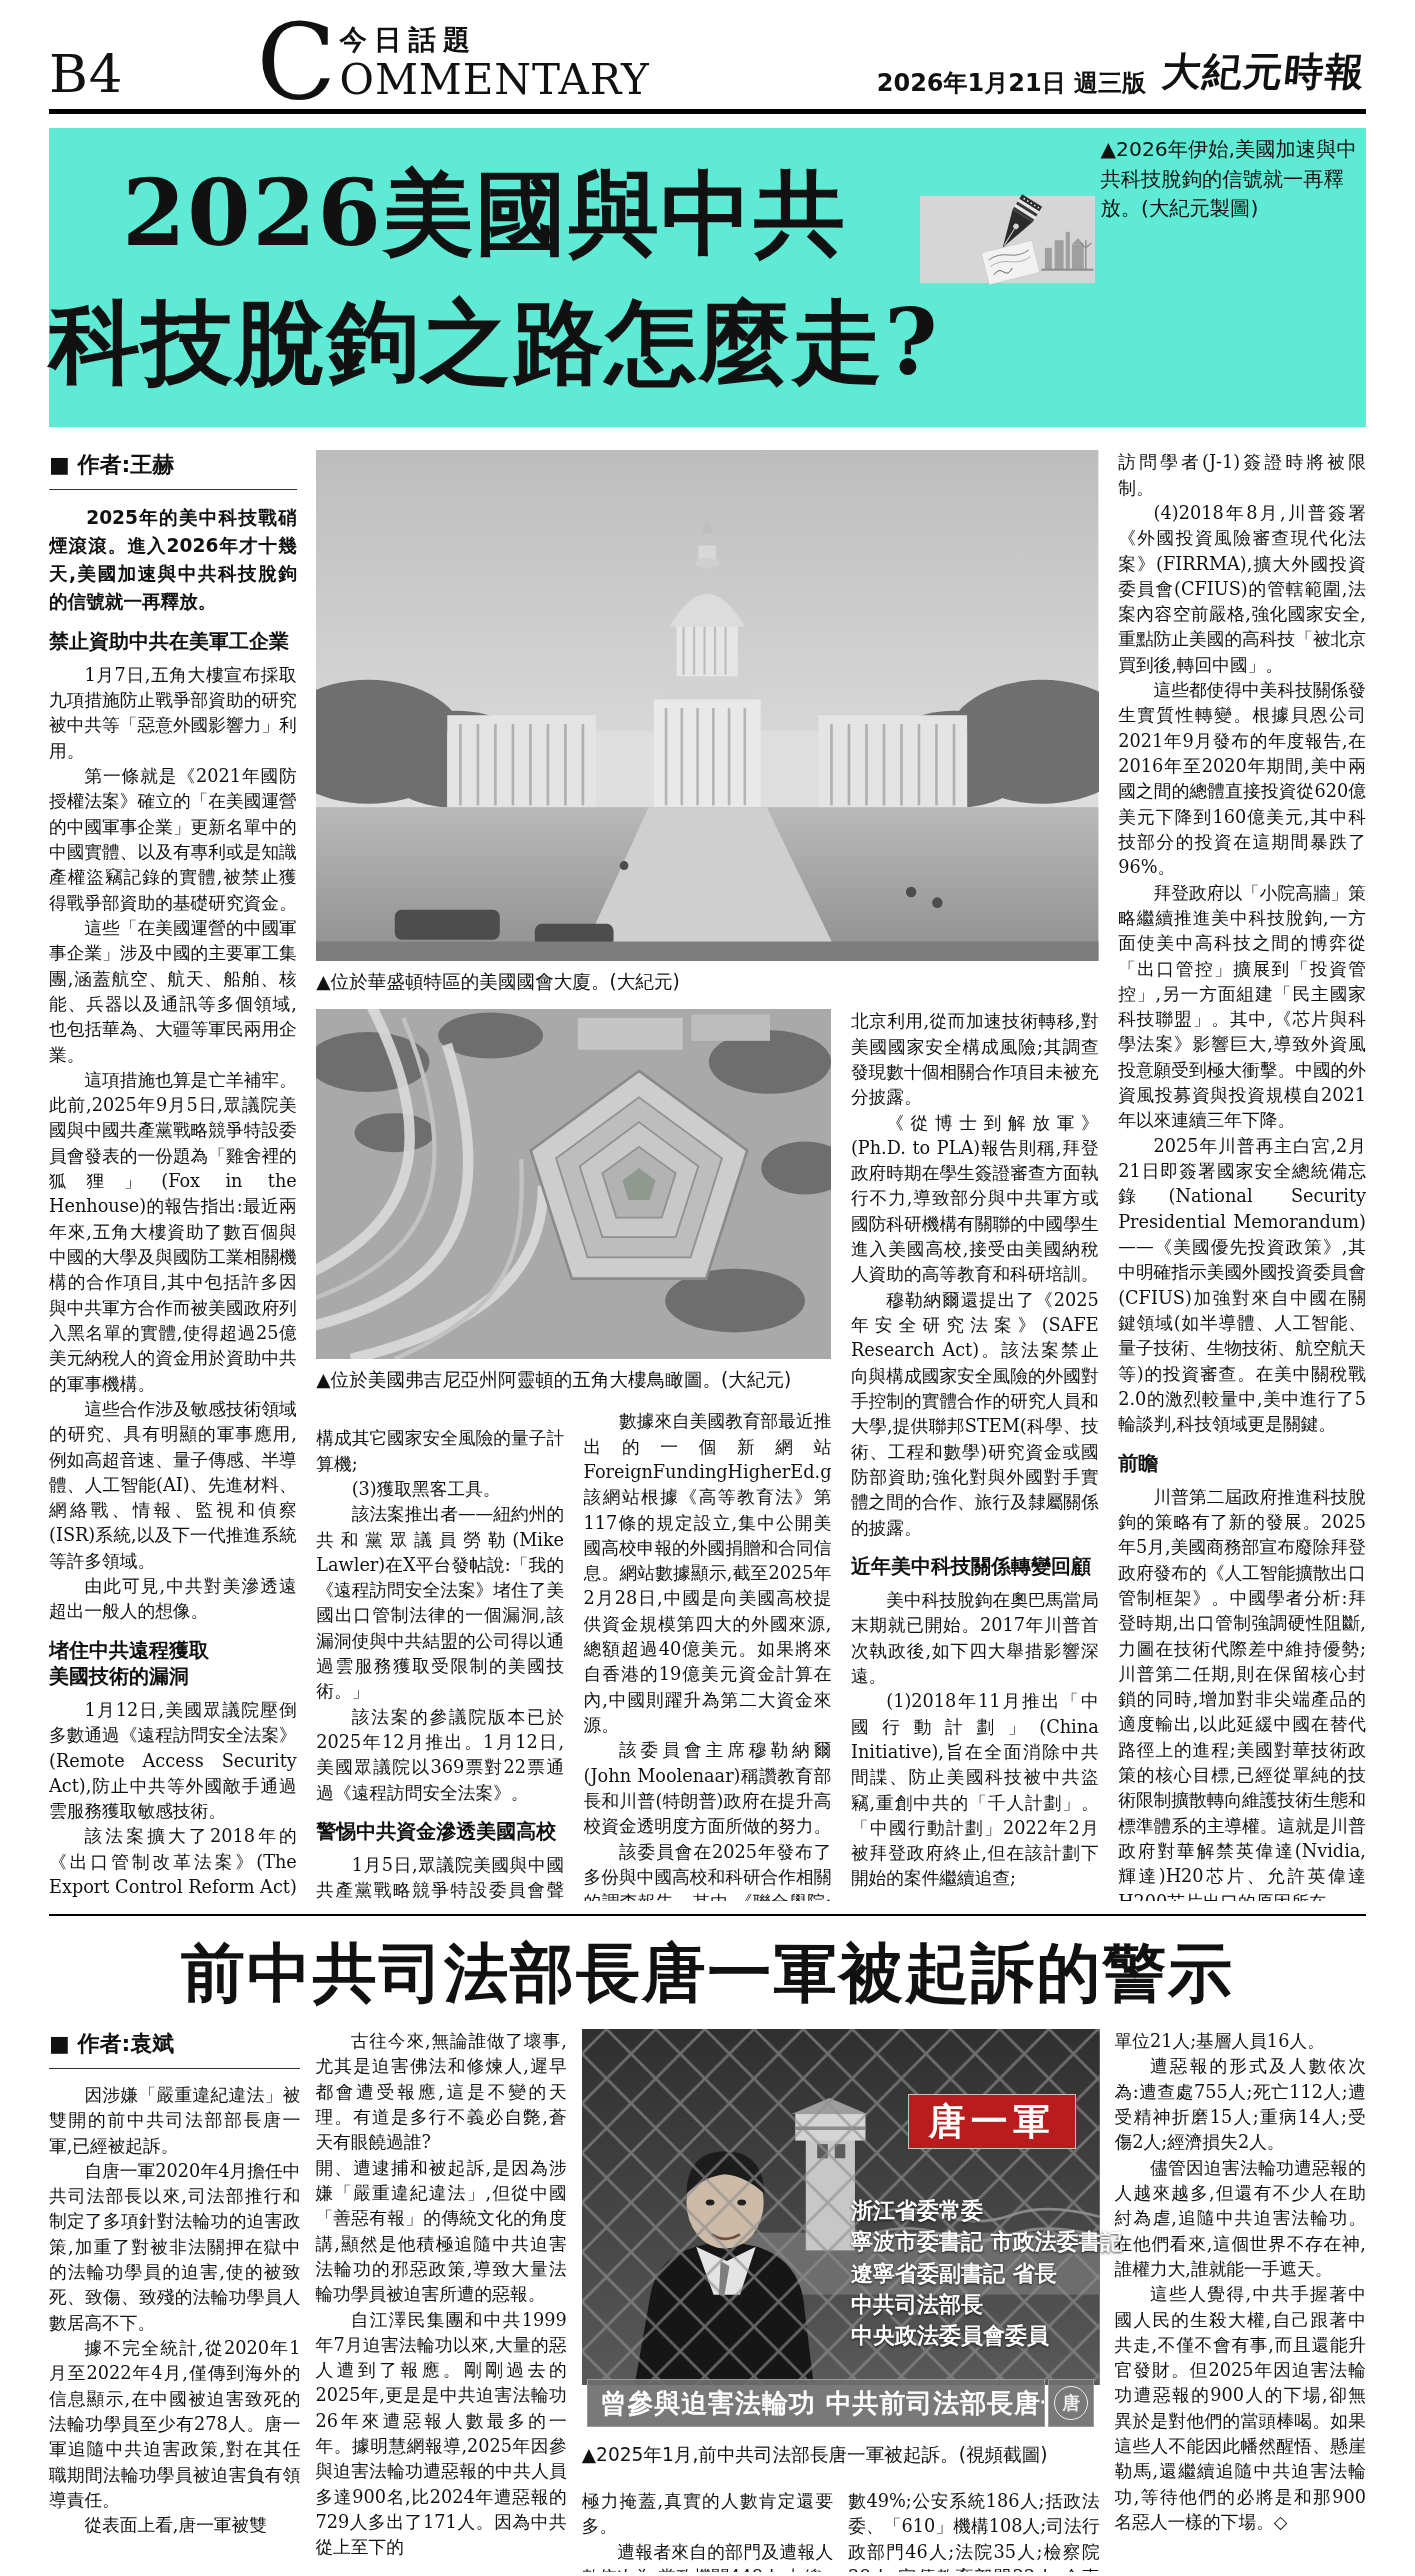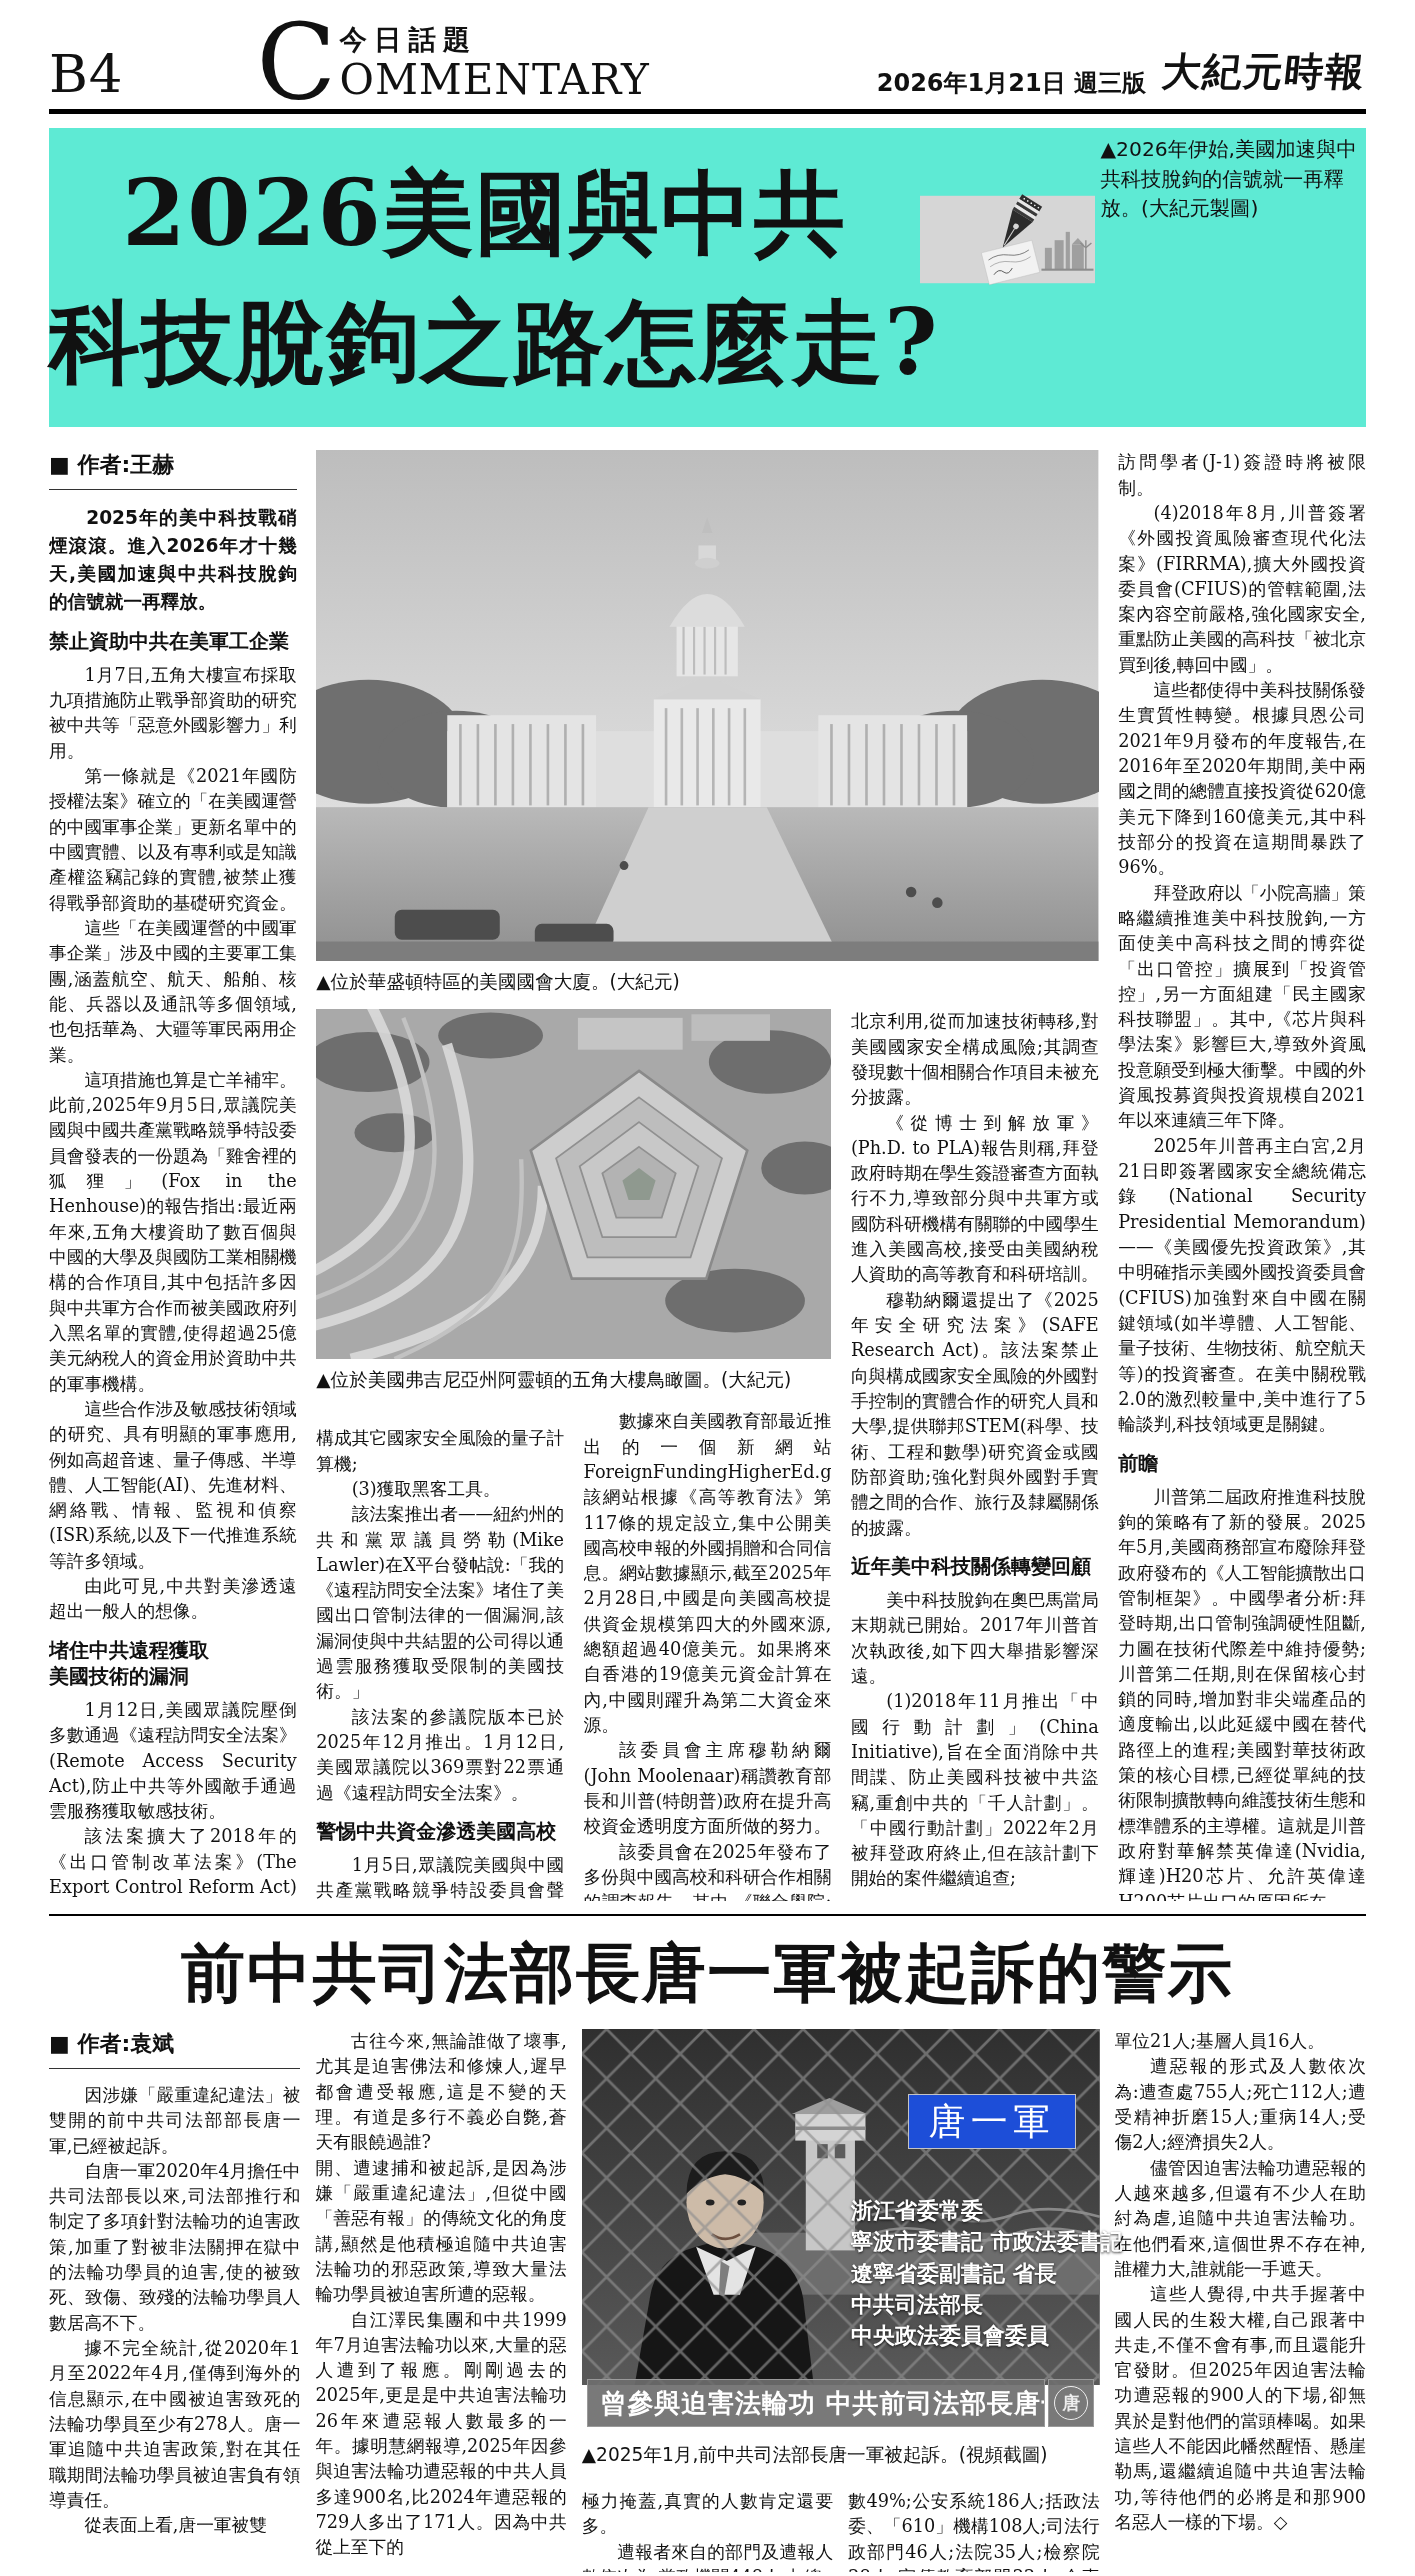--- a/index.html
+++ b/index.html
@@ -60,22 +60,22 @@
   .bcol { overflow:hidden; }
   .bcol1 { grid-area:1/1/3/2; }
   .bcol2 { grid-area:1/2/3/3; }
   .bfig  { grid-area:1/3/2/5; position:relative; }
   .bcol3x{ grid-area:2/3/3/4; }
   .bcol4x{ grid-area:2/4/3/5; }
   .bcol5 { grid-area:1/5/3/6; }
 
   
   .bfig-wrap { position:relative; width:100%; height:405px; }
-  .ov-name { position:absolute; left:63%; top:16%; background:#1d4ed8; border:1.8px solid #c4c4c4; color:#fff;
-             font-family:"DejaVu Sans","Liberation Sans",sans-serif; font-weight:400; font-size:37px; letter-spacing:5.3px; padding:1.8px 19.5px; }
+  .ov-name { position:absolute; left:63%; top:16%; background:#b91c1c; border:1.8px solid #c4c4c4; color:#fff;
+             font-family:"DejaVu Sans","Liberation Sans",sans-serif; font-weight:700; font-size:37px; letter-spacing:5.3px; padding:1.8px 19.5px; }
   .ov-pos { position:absolute; left:52%; top:41%; color:#fff; font-family:"DejaVu Sans","Liberation Sans",sans-serif;
             font-weight:700; font-size:22px; line-height:1.42; text-shadow:0 0.9px 2.7px rgba(0,0,0,.8); white-space:nowrap; }
   .ov-banner { position:absolute; left:5.3px; right:5.3px; bottom:7px; display:flex; align-items:stretch; gap:3.5px; }
   .ov-banner-text { flex:1; background:rgba(110,110,110,.92); border:0.9px solid #9a9a9a; color:#fff;
              font-family:"DejaVu Sans","Liberation Sans",sans-serif; font-weight:900; font-size:26px; letter-spacing:0.9px;
              padding:5.3px 12.4px; white-space:nowrap; overflow:hidden; }
   .ov-seal { width:46px; background:rgba(110,110,110,.92); border:0.9px solid #9a9a9a; display:flex; align-items:center; justify-content:center; }
   .ov-seal-circle { width:34px; height:34px; border:1.8px solid #eee; border-radius:50%; color:#eee; display:flex; align-items:center; justify-content:center;
              font-family:"DejaVu Sans","Liberation Sans",sans-serif; font-size:17.7px; font-weight:700; }
 </style>

